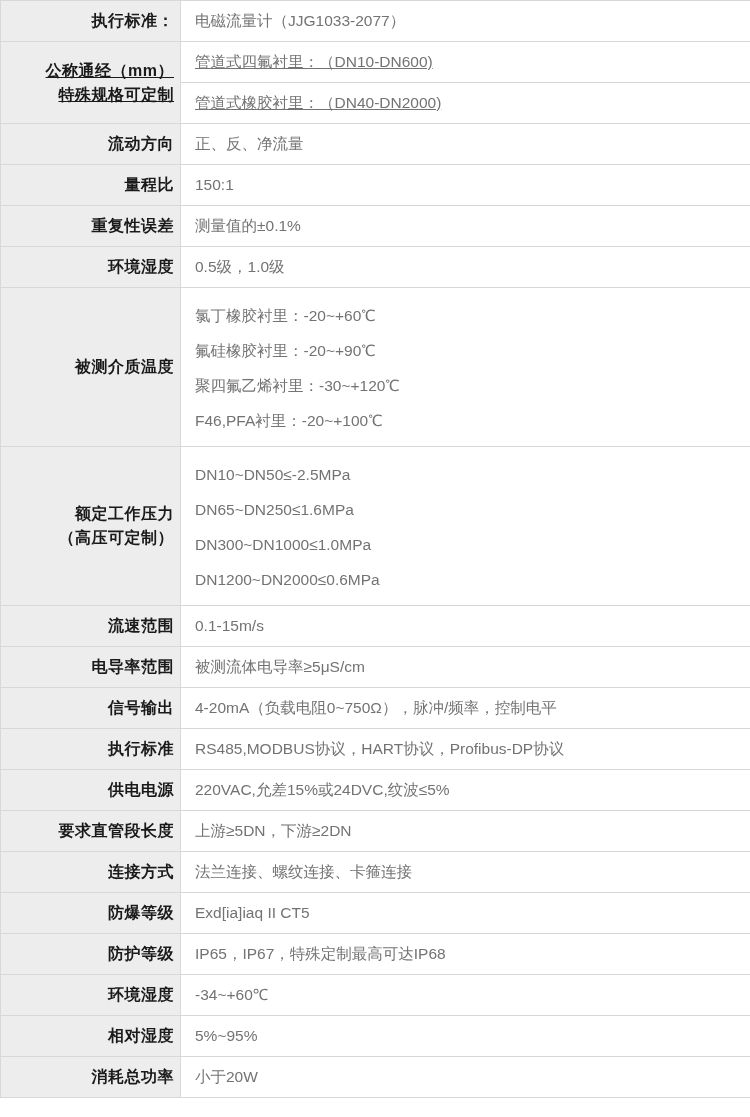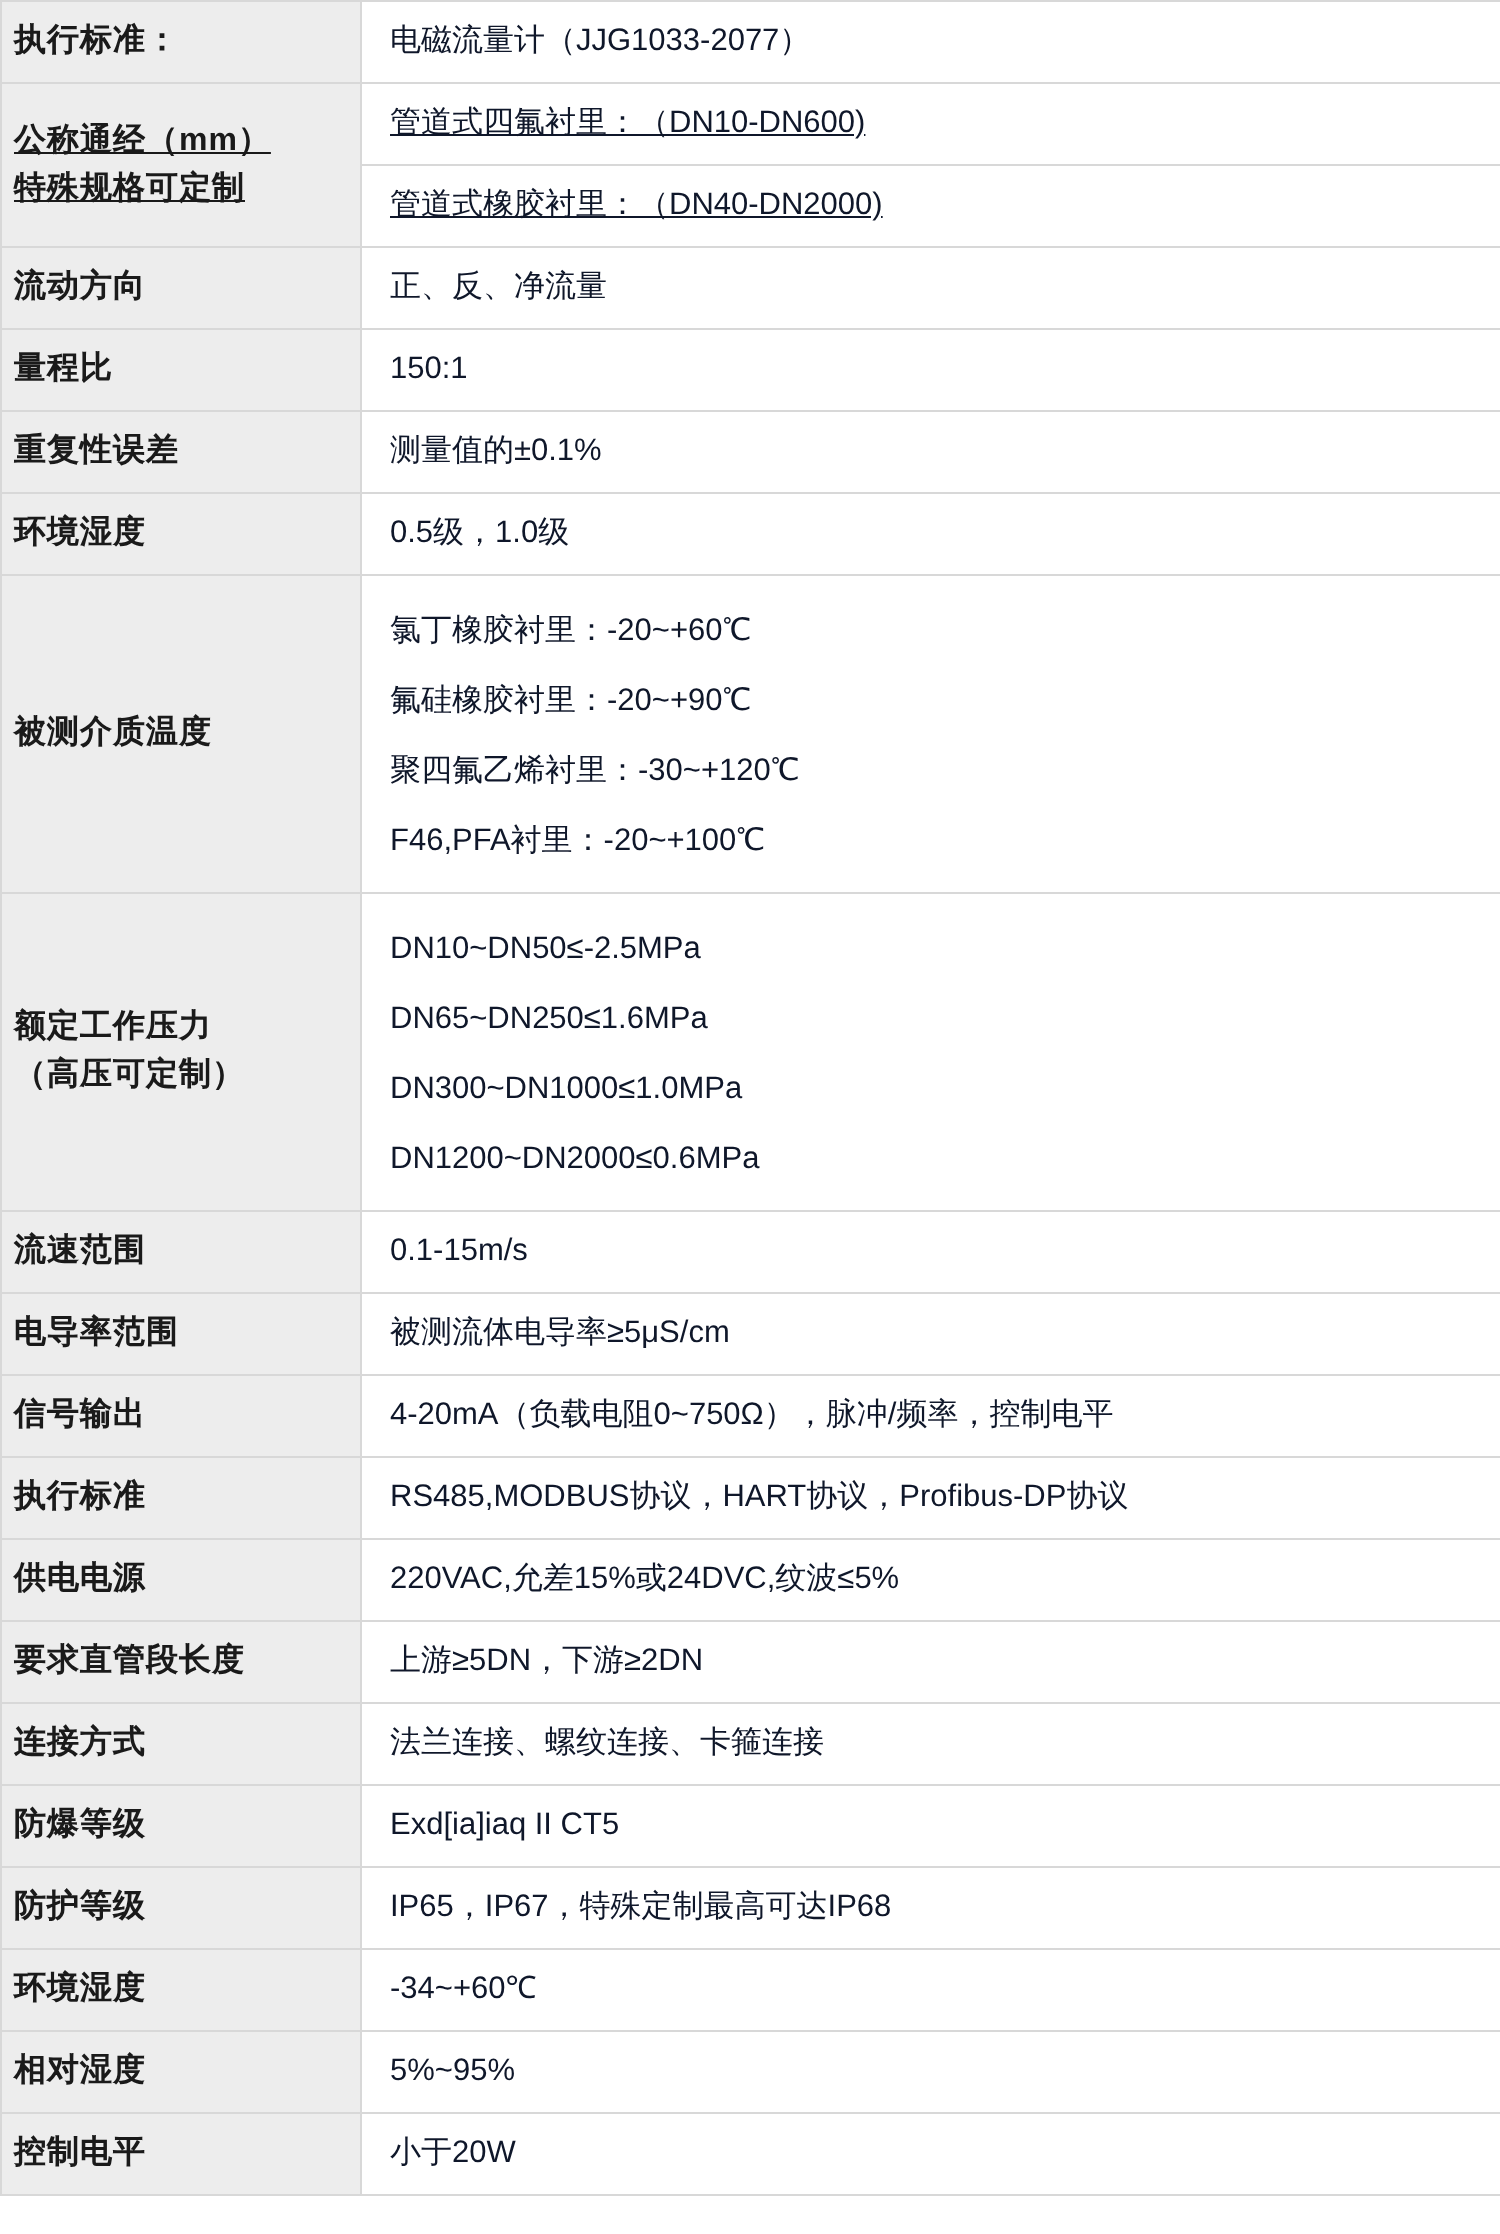--- a/index.html
+++ b/index.html
@@ -22,33 +22,33 @@
   #spec-table col.label-col { width: 180px; }
   #spec-table col.value-col { width: 570px; }
 
   #spec-table td {
     border: 1px solid #d8d8d8;
     vertical-align: middle;
     box-sizing: border-box;
   }
   td.label {
     background: #ededed;
-    text-align: left;
+    text-align: right;
     font-weight: bold;
     font-size: 16px;
     color: #1a1a1a;
     padding: 8px 6px;
     letter-spacing: 0.5px;
     line-height: 1.5;
   }
   td.value {
     background: #ffffff;
     text-align: left;
     font-size: 15.5px;
-    color: #0f172a;
+    color: #737373;
     padding: 8px 14px;
     line-height: 1.55;
   }
   td.value.multi {
     padding-top: 10px;
     padding-bottom: 8px;
   }
   td.value .line {
     display: block;
     padding: 5.5px 0;
@@ -194,18 +194,18 @@
         <td class="value">-34~+60℃</td>
       </tr>
       <tr class="h-std">
         <td class="label">
           <span class="line">相对湿度</span>
         </td>
         <td class="value">5%~95%</td>
       </tr>
       <tr class="h-std">
         <td class="label">
-          <span class="line">控制电平</span>
+          <span class="line">消耗总功率</span>
         </td>
         <td class="value">小于20W</td>
       </tr>
     </tbody>
 </table>
 
 </body></html>

